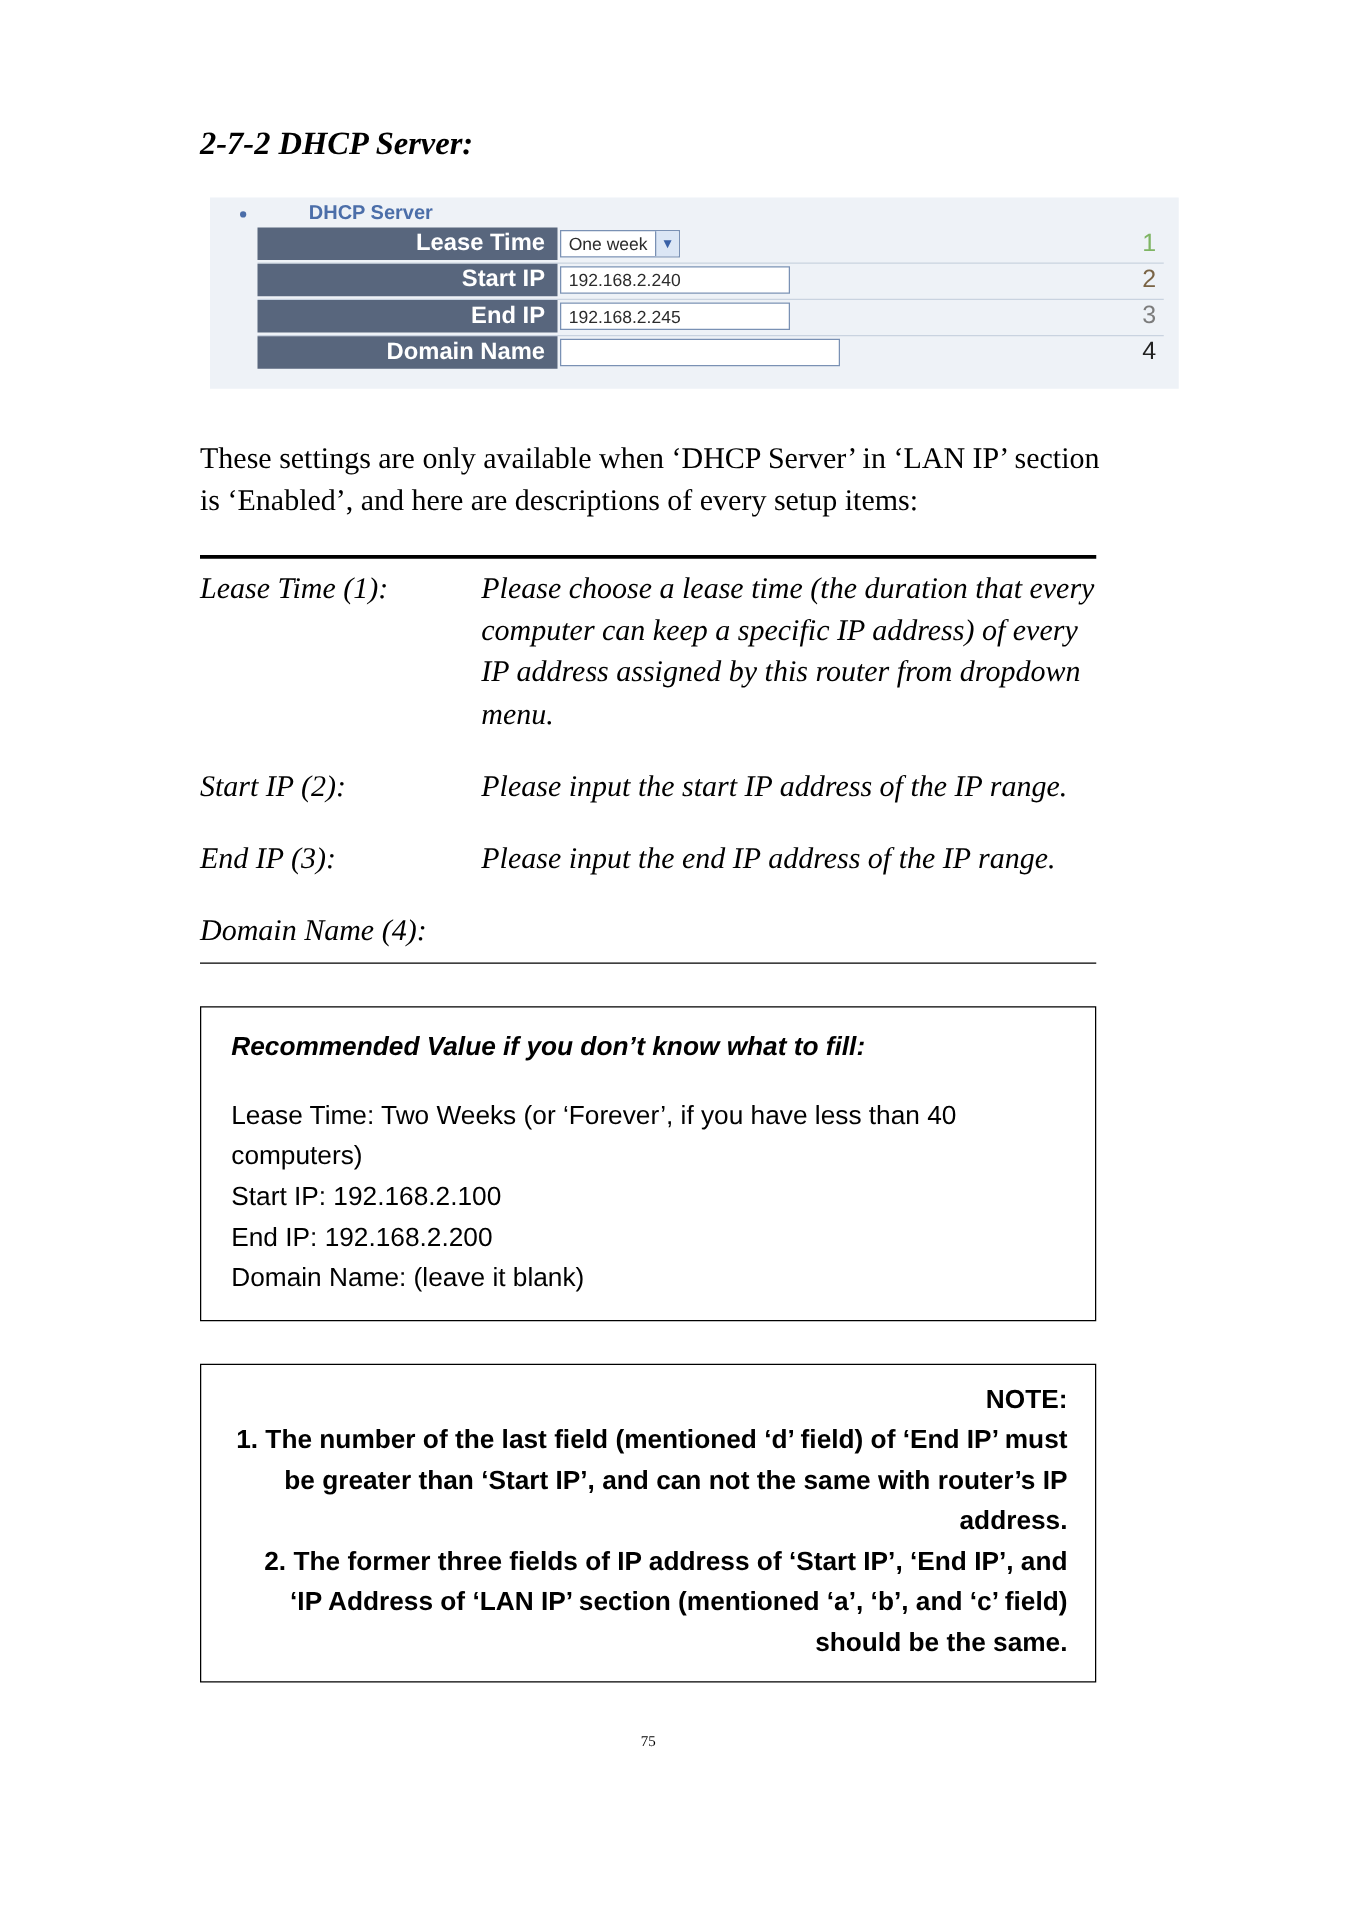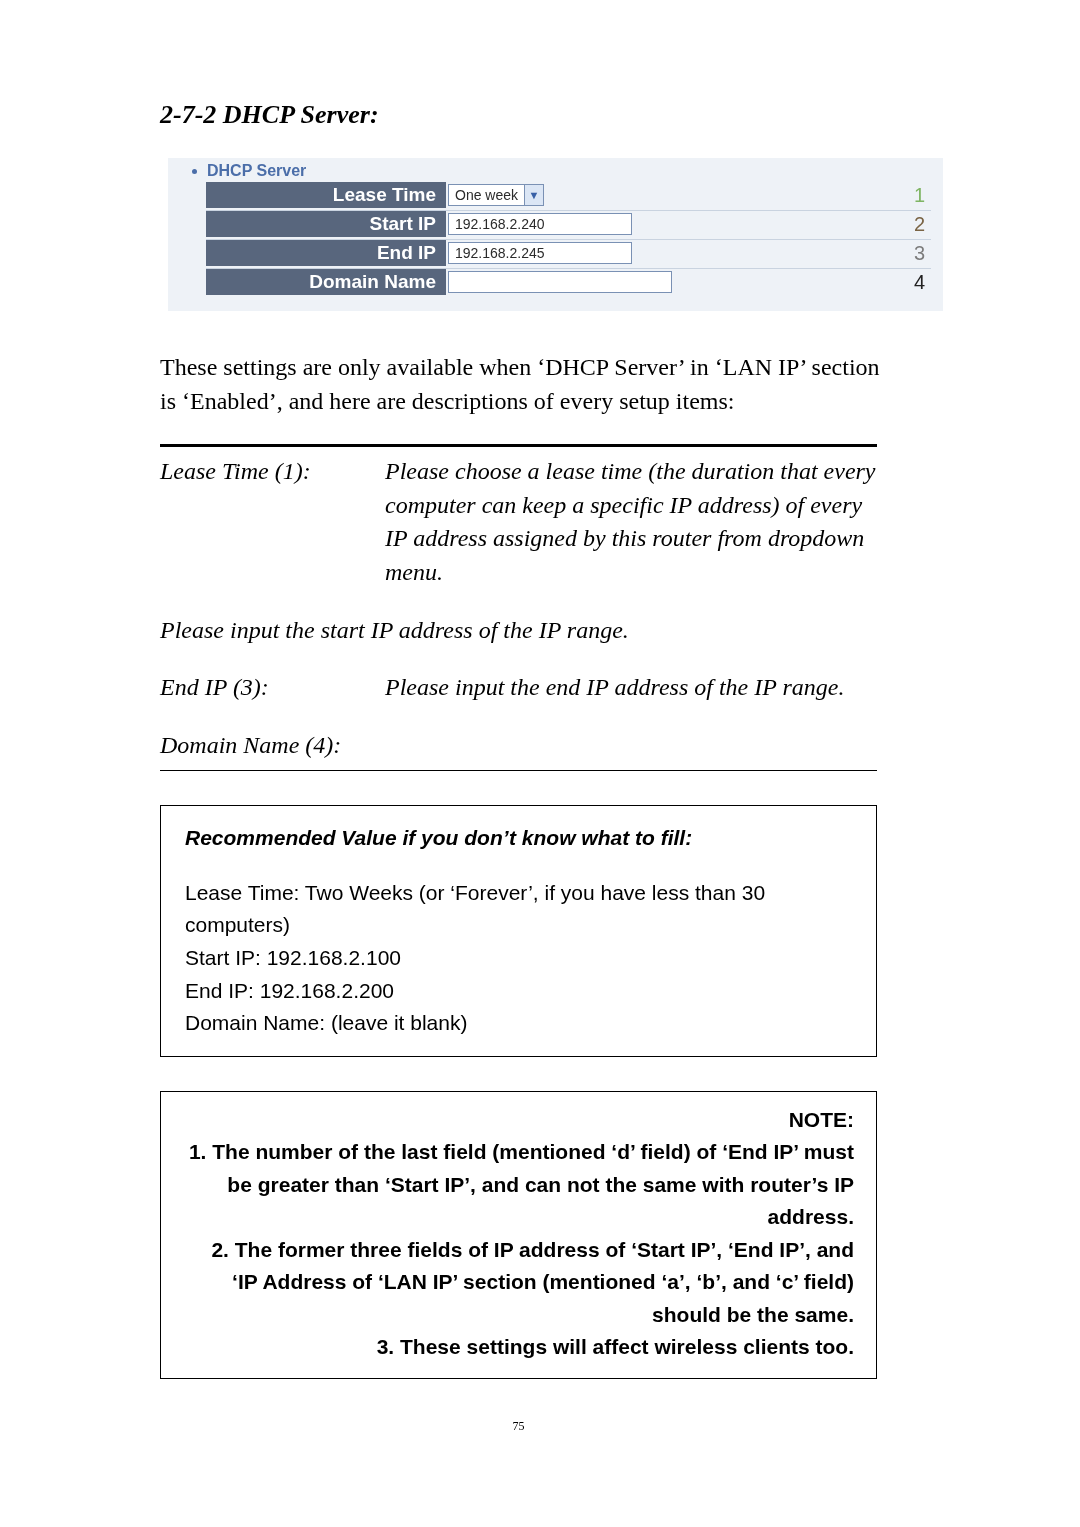--- a/index.html
+++ b/index.html
@@ -35,20 +35,21 @@
     margin-bottom: 40px;
   }
   .dhcp-header {
     color: #4b6ea9;
     font-family: Arial, sans-serif;
     font-size: 16px;
     font-weight: bold;
     margin: 0 0 2px 12px;
     display: flex;
     align-items: center;
+    gap: 40px;
   }
   .dhcp-header .bullet {
     width: 5px;
     height: 5px;
     border-radius: 50%;
     background: #4b6ea9;
     display: inline-block;
     margin-right: 10px;
   }
   .dhcp-row {
@@ -240,42 +241,42 @@
 
   <p class="body-text">These settings are only available when ‘DHCP Server’ in ‘LAN IP’ section is ‘Enabled’, and here are descriptions of every setup items:</p>
 
   <div class="def-wrap">
     <hr class="hr-thick">
     <div class="def-row">
       <div class="def-term">Lease Time (1):</div>
       <div class="def-desc">Please choose a lease time (the duration that every computer can keep a specific IP address) of every IP address assigned by this router from dropdown menu.</div>
     </div>
     <div class="def-row">
+      <div class="def-term">Start IP (2):</div>
       <div class="def-desc">Please input the start IP address of the IP range.</div>
     </div>
     <div class="def-row">
       <div class="def-term">End IP (3):</div>
       <div class="def-desc">Please input the end IP address of the IP range.</div>
     </div>
     <div class="def-row">
       <div class="def-term">Domain Name (4):</div>
     </div>
     <hr class="hr-thin">
   </div>
 
   <div class="info-box">
     <div class="box-title">Recommended Value if you don’t know what to fill:</div>
-    <div>Lease Time: Two Weeks (or ‘Forever’, if you have less than 30 computers)</div>
+    <div>Lease Time: Two Weeks (or ‘Forever’, if you have less than 40 computers)</div>
     <div>Start IP: 192.168.2.100</div>
     <div>End IP: 192.168.2.200</div>
     <div>Domain Name: (leave it blank)</div>
   </div>
 
   <div class="note-box">
     <div>NOTE:</div>
     <div>1. The number of the last field (mentioned ‘d’ field) of ‘End IP’ must be greater than ‘Start IP’, and can not the same with router’s IP address.</div>
     <div>2. The former three fields of IP address of ‘Start IP’, ‘End IP’, and ‘IP Address of ‘LAN IP’ section (mentioned ‘a’, ‘b’, and ‘c’ field) should be the same.</div>
-    <div>3. These settings will affect wireless clients too.</div>
   </div>
 
   <div class="page-number">75</div>
 
 </div>
 
 </body></html>

